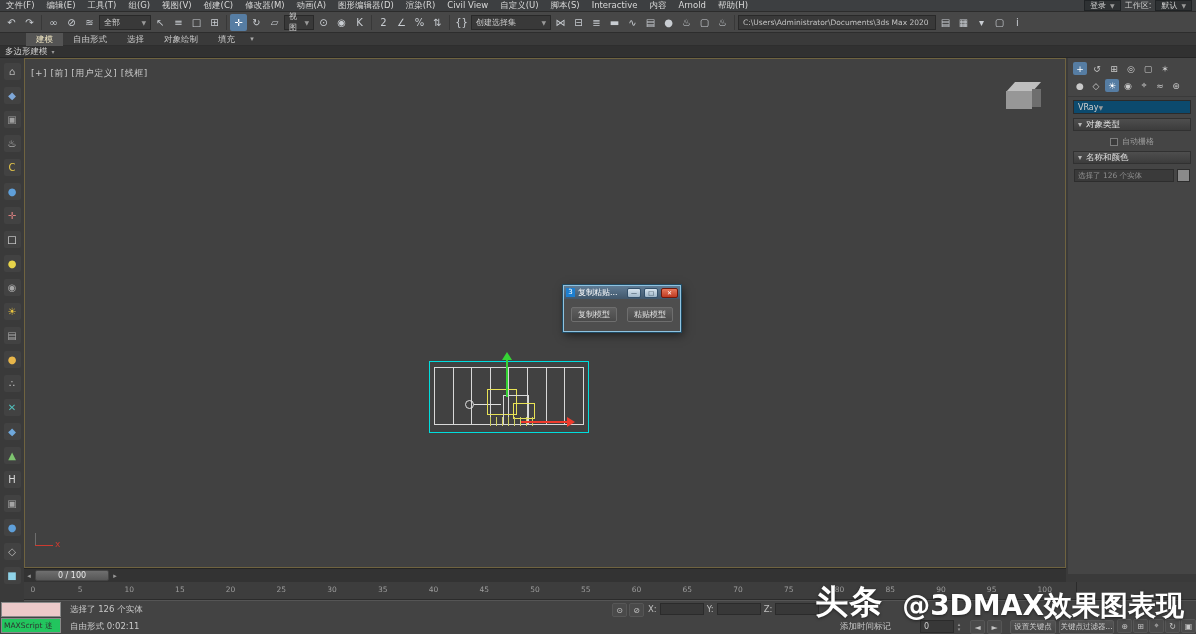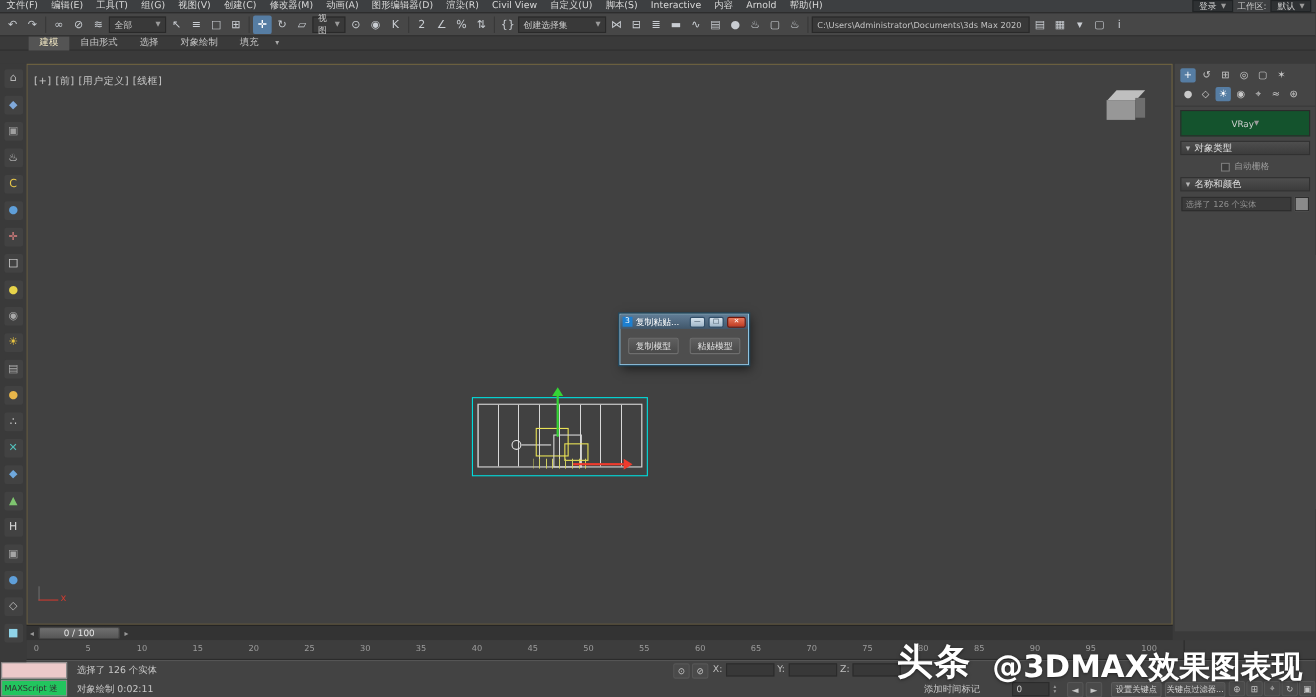--- a/index.html
+++ b/index.html
@@ -96,22 +96,22 @@
     border-radius:2px;font-size:8px;color:#e0e0e0;display:flex;align-items:center;justify-content:center;
     white-space:nowrap}
 
   
   #right-panel{position:absolute;left:1068px;top:58px;width:128px;height:516px;background:#454545;z-index:6}
   #cp-tabs{display:flex;gap:3px;padding:4px 5px 2px}
   #cp-cats{display:flex;gap:2px;padding:2px 5px 4px;border-bottom:1px solid #3a3a3a}
   .cp-icon{width:14px;height:13px;display:flex;align-items:center;justify-content:center;font-size:9px;
     color:#c9c9c9;border-radius:2px}
   .cp-icon.active{background:#567da3;color:#fff}
-  #cp-dd{margin:3px 5px;height:24px;background:#14532d;border:1px solid #2b2b2b;display:flex;
-    align-items:center;justify-content:center;padding:0 4px;font-size:8px;color:#d0d0d0}
+  #cp-dd{margin:3px 5px;height:14px;background:#0c4a6e;border:1px solid #2b2b2b;display:flex;
+    align-items:center;justify-content:flex-start;padding:0 4px;font-size:8px;color:#d0d0d0}
   .rollout{margin:4px 5px 0;background:linear-gradient(#4e4e4e,#3c3c3c);border:1px solid #313131;
     height:13px;display:flex;align-items:center;padding:0 4px;font-size:8.5px;color:#e0e0e0;gap:4px}
   .rollout .rmark{color:#b5b5b5;font-size:8px}
   #autogrid{display:flex;align-items:center;gap:4px;justify-content:center;margin:5px 0 3px;
     font-size:8px;color:#9c9c9c}
   #autogrid .cb{width:8px;height:8px;border:1px solid #7d7d7d;background:#3b3b3b}
   #obj-buttons{display:grid;grid-template-columns:1fr 1fr;gap:3px;padding:2px 6px 4px}
   .obj-btn{height:12px;background:linear-gradient(#5a5a5a,#494949);border:1px solid #5f5f5f;border-radius:2px;
     font-size:7.5px;color:#d5d5d5;display:flex;align-items:center;justify-content:center;overflow:hidden;
     white-space:nowrap}
@@ -285,20 +285,24 @@
   <div id="ribbon-tabs">
     <div id="ribbon-tabs-list" style="display:flex">
         <div class="rtab active">建模</div>
         <div class="rtab">自由形式</div>
         <div class="rtab">选择</div>
         <div class="rtab">对象绘制</div>
         <div class="rtab">填充</div>
       </div>
     <div id="ribbon-opt">▾</div>
   </div>
+  <div id="ribbon-sub">
+    <span>多边形建模</span>
+    <span class="caret">▾</span>
+  </div>
 
   <div id="left-toolbar">
       <div class="ltool" style="color: rgb(181, 181, 181);">⌂</div>
       <div class="ltool" style="color: rgb(127, 168, 217);">◆</div>
       <div class="ltool" style="color: rgb(159, 159, 159);">▣</div>
       <div class="ltool" style="color: rgb(207, 207, 207);">♨</div>
       <div class="ltool" style="color: rgb(232, 200, 74);">C</div>
       <div class="ltool" style="color: rgb(95, 159, 217);">●</div>
       <div class="ltool" style="color: rgb(217, 127, 127);">✛</div>
       <div class="ltool" style="color: rgb(232, 232, 232);">□</div>
@@ -430,21 +434,21 @@
         <span>95</span>
         <span>100</span>
       </div>
     <div id="tb-endline"></div>
   </div>
 
   <div id="statusbar">
     <div class="sb-abs" id="macro-box"></div>
     <div class="sb-abs" id="listener-box">MAXScript 迷</div>
     <div class="sb-abs" id="sel-text">选择了 126 个实体</div>
-    <div class="sb-abs" id="rt-text">对象绘制  0:02:11</div>
+    <div class="sb-abs" id="rt-text">自由形式  0:02:11</div>
     <div class="sb-abs" id="mid-icons">
         <div class="sicon">⊙</div>
         <div class="sicon">⊘</div>
       </div>
     <div class="sb-abs" id="xyz">
       <span class="coord-label">X:</span>
       <span class="coord-field"></span>
       <span class="coord-label">Y:</span>
       <span class="coord-field"></span>
       <span class="coord-label">Z:</span>

